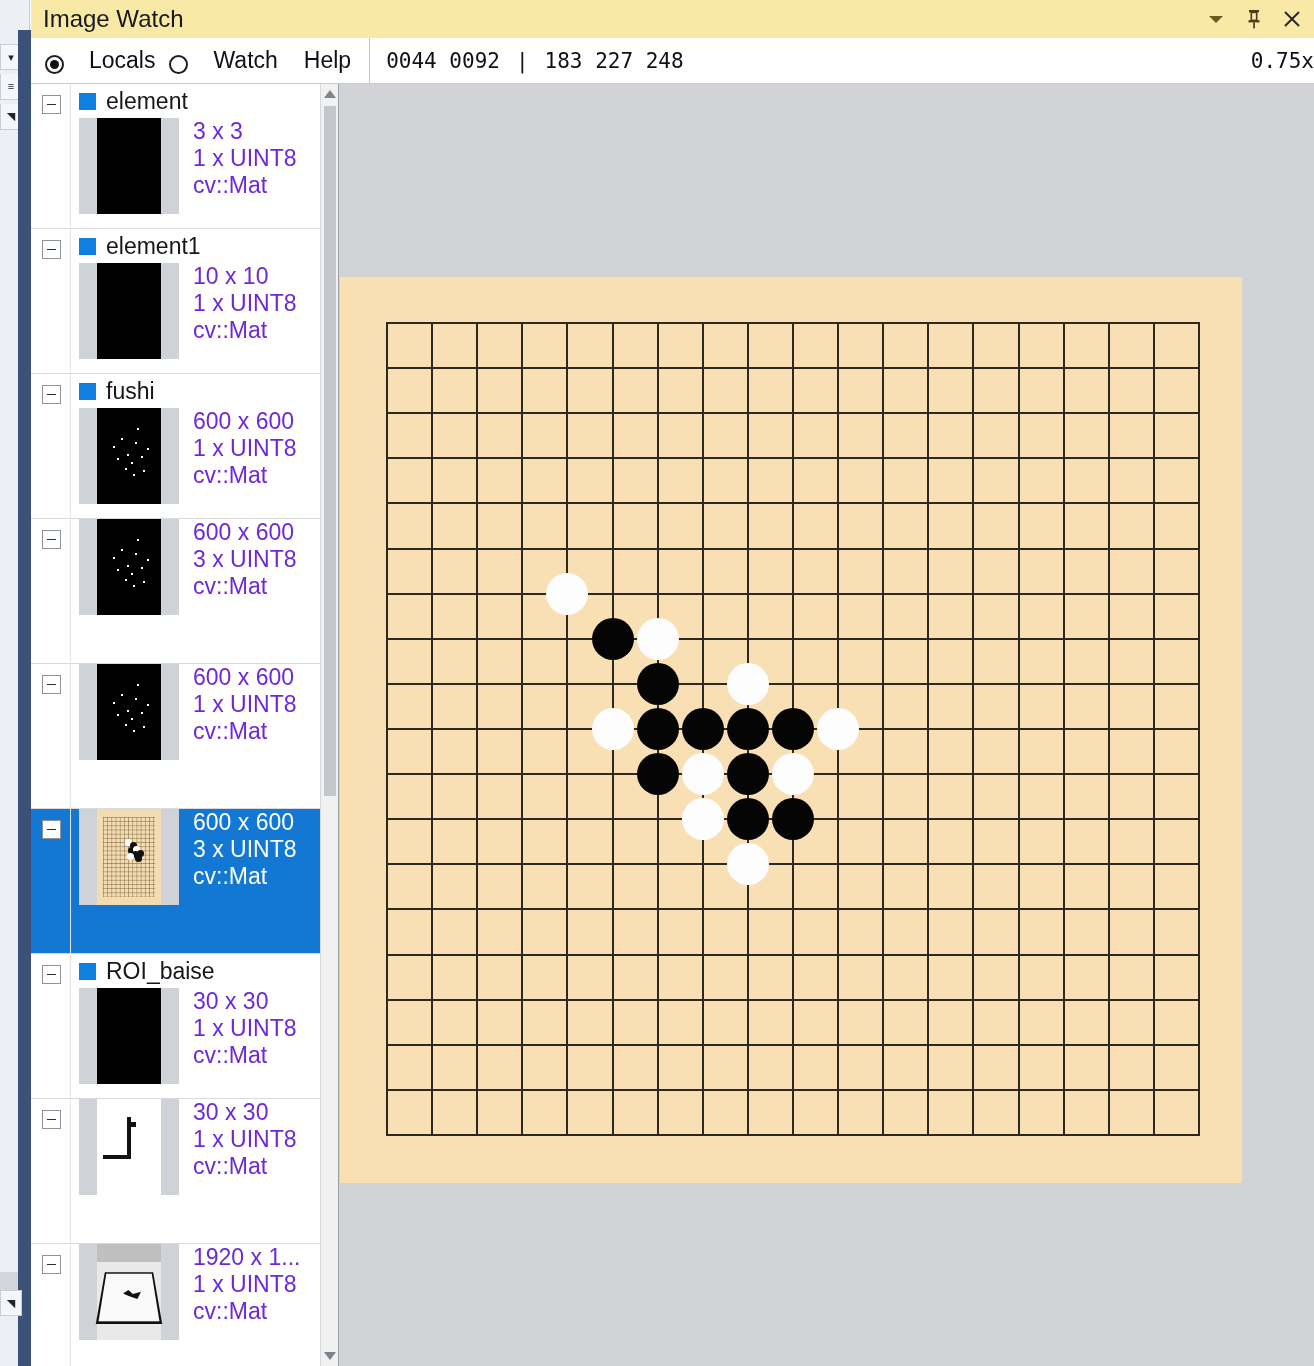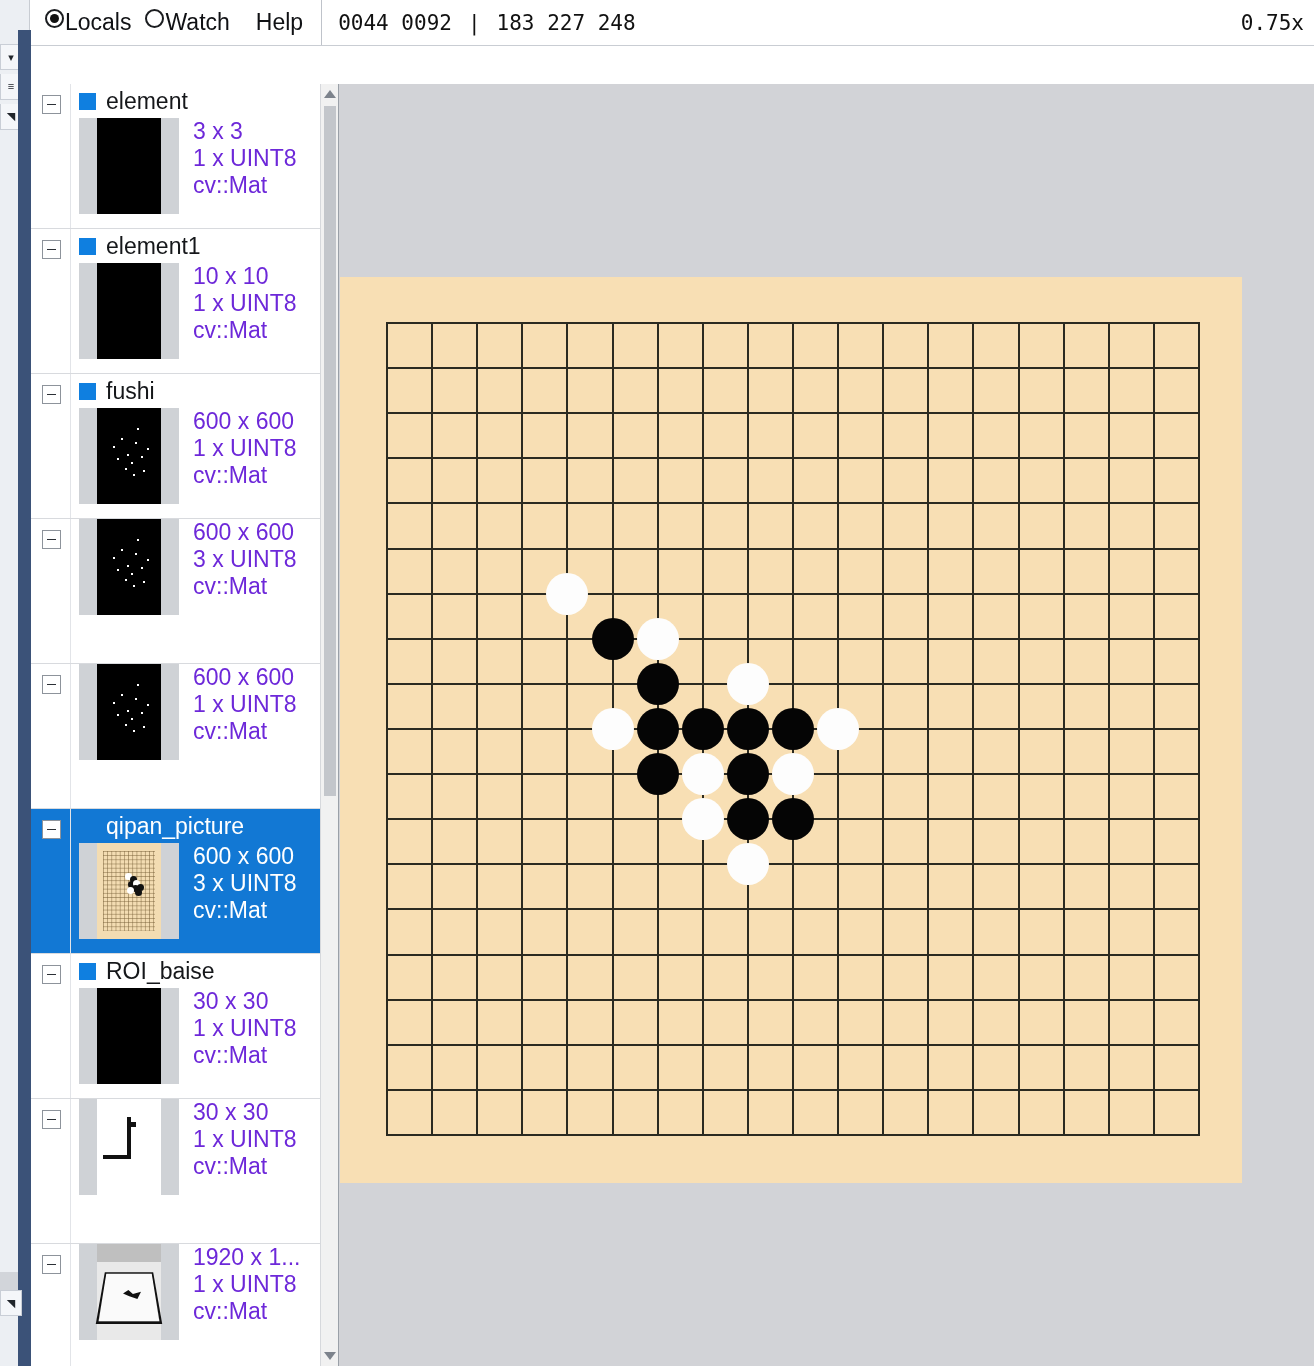--- a/index.html
+++ b/index.html
@@ -68,21 +68,21 @@
 
   
   .toolbar {
     position: relative; height: 46px; width: 100%;
     background: #ffffff;
     border-bottom: 1px solid #c9cdd3;
     display: flex; align-items: center;
   }
   .radio-grp { display: flex; align-items: center; }
   .radio-item {
-    display: flex; align-items: flex-start; gap: 1px;
+    display: flex; align-items: flex-end; gap: 25px;
     margin-left: 14px; font-size: 23px; color: #101114;
   }
   .radio-dot {
     width: 19px; height: 19px; border-radius: 50%;
     border: 2px solid #1b1d20; background: #fff;
     position: relative; flex: none;
   }
   .radio-dot.on::after {
     content: ""; position: absolute; left: 3px; top: 3px;
     width: 9px; height: 9px; border-radius: 50%; background: #111;
@@ -91,21 +91,21 @@
   .tb-sep {
     width: 1px; align-self: stretch; background: #bfc3ca;
     margin: 0 0 0 18px;
   }
   .coords {
     font-family: "DejaVu Sans Mono", monospace;
     font-size: 21px; color: #111; margin-left: 16px;
     letter-spacing: 0px; white-space: pre;
   }
   .zoomlvl {
-    position: absolute; right: 10px; top: 50%; transform: translateY(-50%);
+    position: absolute; right: 0; top: 50%; transform: translateY(-50%);
     font-family: "DejaVu Sans Mono", monospace;
     font-size: 21px; color: #111;
   }
 
   
   .body {
     position: absolute; left: 0; top: 84px; width: 1283px; height: 1282px;
     display: flex;
   }
 
@@ -216,20 +216,44 @@
     <div class="ls-btn b2">≡</div>
     <div class="ls-btn b3">◥</div>
     <div class="left-rail"></div>
     <div class="left-mini-doc"></div>
     <div class="left-mini-bar"></div>
     <div class="ls-btn b4">◥</div>
   </div>
 
   <div class="window">
 
+    <div class="titlebar">
+      <div class="title-text">Image Watch</div>
+      <div class="title-btns">
+        <div class="tbtn">
+          <svg width="16" height="10" viewBox="0 0 16 10">
+            <polygon points="1,2 15,2 8,9" fill="#6b5a24"></polygon>
+          </svg>
+        </div>
+        <div class="tbtn">
+          <svg width="14" height="20" viewBox="0 0 14 20">
+            <rect x="2" y="1" width="10" height="2.4" fill="#4a3e18"></rect>
+            <rect x="4.3" y="3.4" width="5.4" height="8" fill="none" stroke="#4a3e18" stroke-width="1.6"></rect>
+            <rect x="1.5" y="11.2" width="11" height="2.2" fill="#4a3e18"></rect>
+            <rect x="6.2" y="13.4" width="1.7" height="6" fill="#4a3e18"></rect>
+          </svg>
+        </div>
+        <div class="tbtn close">
+          <svg width="20" height="20" viewBox="0 0 20 20">
+            <line x1="3" y1="3" x2="17" y2="17" stroke="#26282b" stroke-width="1.9"></line>
+            <line x1="17" y1="3" x2="3" y2="17" stroke="#26282b" stroke-width="1.9"></line>
+          </svg>
+        </div>
+      </div>
+    </div>
 
     <div class="toolbar">
       <div class="radio-grp">
         <div class="radio-item">
           <span class="radio-dot on"></span>
           <span>Locals</span>
         </div>
         <div class="radio-item">
           <span class="radio-dot"></span>
           <span>Watch</span>
@@ -381,24 +405,20 @@
                     <span>cv::Mat</span>
                   </div>
                 </div>
               </div>
             </div>
             <div class="row selected">
               <div class="gutter">
                 <div class="expander"></div>
               </div>
               <div class="rowbody">
-                <div class="rowhead">
-                  <span class="sq"></span>
-                  <span class="vname">qipan_picture</span>
-                </div>
                 <div class="rowmain">
                   <div class="thumb">
                     <div class="inner board">
                       <div class="boardmini-grid"></div>
                       <div class="mini-stone" style="left:28px;top:30px;width:7px;height:7px;background:#fff"></div>
                       <div class="mini-stone" style="left:33px;top:33px;width:7px;height:7px;background:#111"></div>
                       <div class="mini-stone" style="left:31px;top:38px;width:7px;height:7px;background:#111"></div>
                       <div class="mini-stone" style="left:36px;top:37px;width:7px;height:7px;background:#fff"></div>
                       <div class="mini-stone" style="left:35px;top:42px;width:7px;height:7px;background:#111"></div>
                       <div class="mini-stone" style="left:40px;top:41px;width:7px;height:7px;background:#111"></div>

